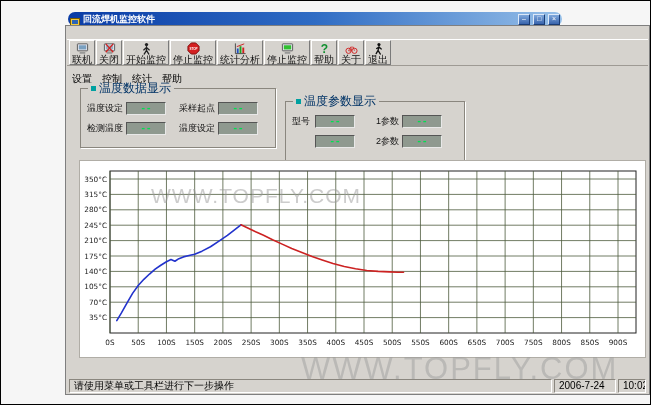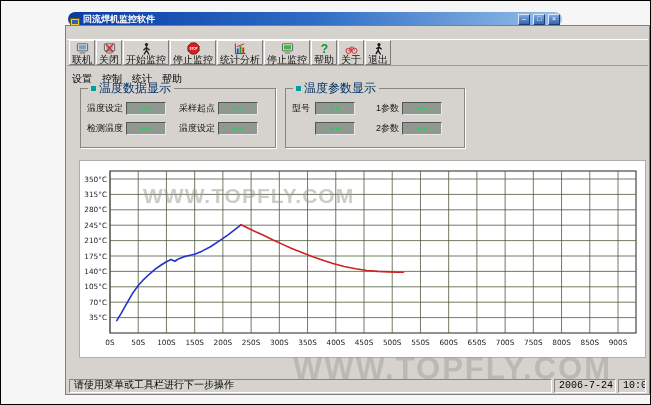--- a/index.html
+++ b/index.html
@@ -53,28 +53,28 @@
   
   .chart-panel { position:absolute; left:13px; top:134px; width:567px; height:198px;
                  background:#fff; border:1px solid #b0ada6; }
   .chart-panel svg { display:block; font-family:"DejaVu Sans",sans-serif; }
 
   
   .statusbar { position:absolute; left:1px; top:352px; right:1px; height:16px;
                display:flex; gap:2px; padding:1px 2px; }
   .status-panel { border:1px solid; border-color:#8a867e #ffffff #ffffff #8a867e;
                   font-size:10px; line-height:12px; padding:0 4px;
-                  white-space:nowrap; overflow:hidden; color:#000;font-family:Liberation Mono, monospace; }
+                  white-space:nowrap; overflow:hidden; color:#000; }
   .status-msg  { flex:1; }
   .status-date { width:62px; }
   .status-time { width:28px; }
 
   
-  .watermark { position:absolute; font-weight:bold; color:#9a9a9a; white-space:nowrap;
-               pointer-events:none; }
+  .watermark { position:absolute; font-weight:normal; color:#9a9a9a; white-space:nowrap;
+               pointer-events:none;margin-left:8px; }
   .wm-top    { left:142px; top:183px; font-size:21px; letter-spacing:1px; opacity:.5; }
   .wm-bottom { left:292px; top:350px; font-size:31px; letter-spacing:2px; opacity:.45; }
 </style>
 </head>
 <body>
 
 <div class="screen">
 
   <div class="titlebar">
     <span class="app-icon">
@@ -218,21 +218,21 @@
           <span class="flabel">检测温度</span>
           <span class="led">--</span>
         </div>
         <div class="field">
           <span class="flabel">温度设定</span>
           <span class="led">--</span>
         </div>
       </div>
     </div>
 
-    <div class="groupbox" style="left:219px; top:62px; width:180px; height:60px;">
+    <div class="groupbox" style="left:219px; top:75px; width:180px; height:60px;">
       <div class="legend">
         <span class="bullet"></span>
         <span>温度参数显示</span>
       </div>
       <div class="fields">
         <div class="field">
           <span class="flabel">型号</span>
           <span class="led">--</span>
         </div>
         <div class="field">

